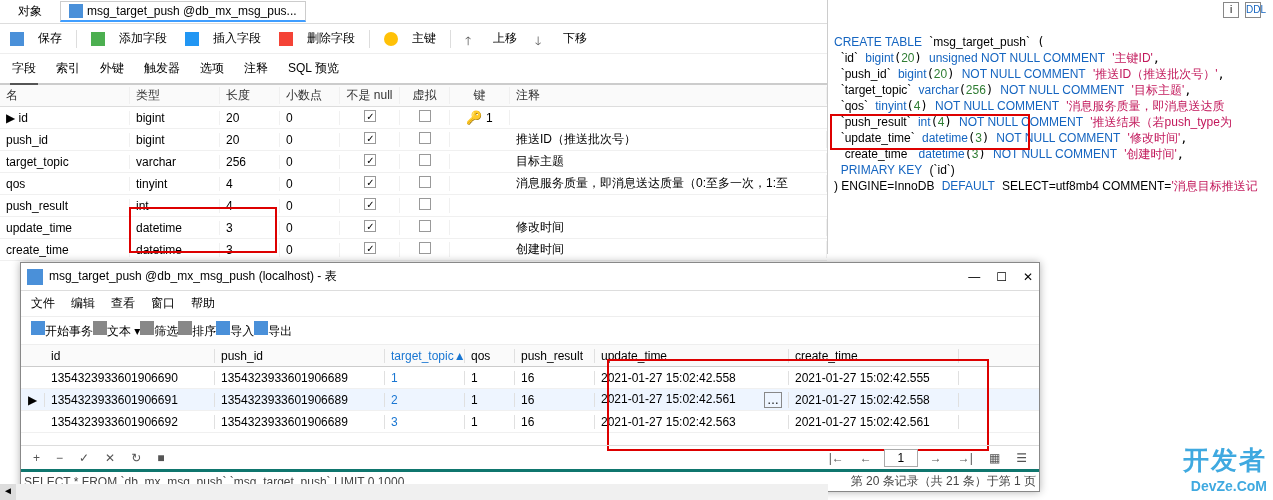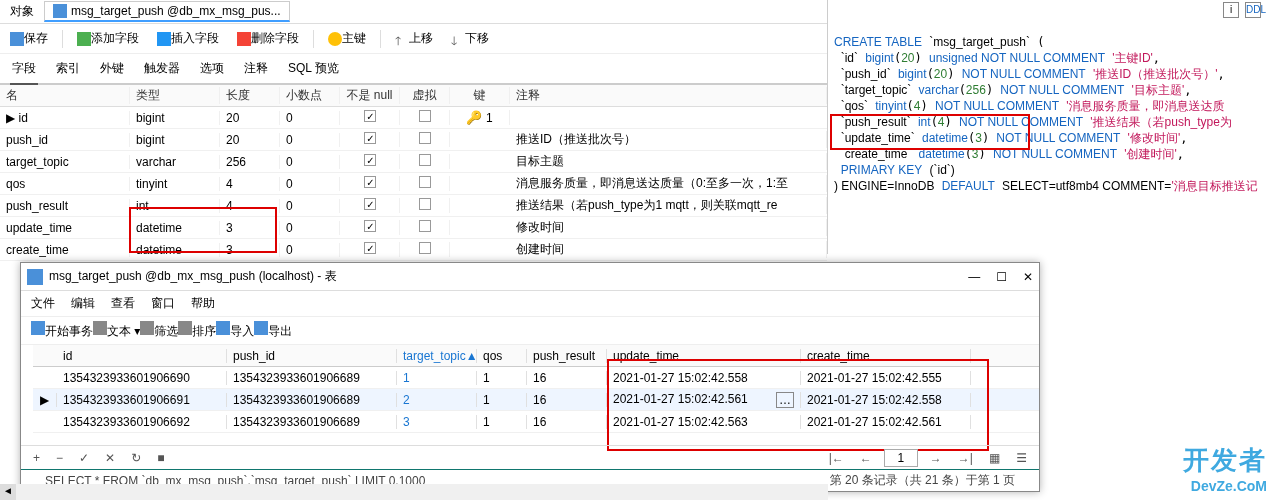--- a/index.html
+++ b/index.html
@@ -1,23 +1,23 @@
 <!DOCTYPE html>
 <html><head>
 <meta charset="utf-8">
 <style>
 * { box-sizing: border-box; margin: 0; padding: 0; font-family: "Microsoft YaHei", Arial, sans-serif; font-size: 12px; }
 body { background: #fff; width: 1273px; height: 500px; position: relative; overflow: hidden; }
 .main-panel { position: absolute; left: 0; top: 0; width: 828px; height: 254px; border-right: 1px solid #ccc; }
 .tab-bar { display: flex; align-items: center; height: 24px; background: #fff; border-bottom: 1px solid #ddd; }
-.tab-bar .obj-label { padding: 3px 10px; color: #000; }
+.tab-bar .obj-label { padding: 3px 18px; color: #000; }
 .tab { background: #fff; border: 1px solid #ccc; border-bottom: 2px solid #409eff; padding: 2px 8px; display: flex; align-items: center; gap: 4px; }
 .tab .ico { width: 14px; height: 14px; background: #4a90d9; display: inline-block; }
 .toolbar { display: flex; align-items: center; height: 30px; padding: 0 6px; gap: 10px; border-bottom: 1px solid #eee; }
-.toolbar .tbtn { display: flex; align-items: center; gap: 0; padding: 2px 4px; cursor: pointer; }
+.toolbar .tbtn { display: flex; align-items: center; gap: 14px; padding: 2px 4px; cursor: pointer; }
 .toolbar .sep { width: 1px; height: 18px; background: #ddd; }
 .ico { width: 14px; height: 14px; display: inline-block; }
 .i-save { background: #4a90d9; }
 .i-add { background: #4caf50; }
 .i-ins { background: #2196f3; }
 .i-del { background: #f44336; }
 .i-key { background: #ffc107; border-radius: 50%; }
 .i-up::before { content: "🡑"; color: #555; }
 .i-down::before { content: "🡓"; color: #555; }
 .subtab { display: flex; gap: 16px; padding: 4px 10px; border-bottom: 2px solid #ccc; }
@@ -49,37 +49,37 @@
 .num { color: #2e7d32; }
 .id { color: #000; }
 .redbox2 { position: absolute; border: 2px solid #d00; left: 830px; top: 114px; width: 200px; height: 36px; pointer-events: none; }
 
 .inner-win { position: absolute; left: 20px; top: 262px; width: 1020px; height: 230px; background: #fff; border: 1px solid #888; box-shadow: 0 0 8px rgba(0,0,0,.3); }
 .inner-title { height: 28px; background: #fff; display: flex; align-items: center; padding: 0 6px; border-bottom: 1px solid #ddd; }
 .inner-title .ticon { width: 16px; height: 16px; background: #4a90d9; margin-right: 6px; }
 .inner-title .wbtn { margin-left: auto; display: flex; gap: 16px; font-size: 14px; }
 .inner-menu { display: flex; gap: 16px; padding: 4px 10px; border-bottom: 1px solid #eee; }
 .inner-tb { display: flex; padding: 4px 10px; border-bottom: 1px solid #eee; align-items: center; }
-.inner-grid { width: 100%; overflow: auto; padding-left: 12px; }
+.inner-grid { width: 100%; overflow: auto; }
 .inner-grid .row { display: flex; height: 22px; align-items: center; border-bottom: 1px solid #f0f0f0; }
 .inner-grid .hdr { background: #fafafa; border-bottom: 1px solid #ccc; }
 .inner-grid .cell { padding: 0 6px; border-right: 1px solid #e0e0e0; overflow: hidden; white-space: nowrap; }
 .ci-sel { width: 24px; text-align: center; }
 .ci-id { width: 170px; }
 .ci-pid { width: 170px; }
 .ci-tt { width: 80px; color: #1976d2; }
 .ci-qos { width: 50px; }
 .ci-pr { width: 80px; }
 .ci-ut { width: 194px; }
 .ci-ct { width: 170px; }
 .redbox3 { position: absolute; border: 2px solid #d00; left: 586px; top: 96px; width: 382px; height: 92px; pointer-events: none; }
 .inner-foot { position: absolute; bottom: 22px; left: 0; right: 0; height: 24px; border-top: 1px solid #ddd; display: flex; align-items: center; padding: 0 8px; gap: 8px; }
 .inner-foot .navbtn { padding: 0 4px; cursor: pointer; color: #555; }
 .inner-foot input { width: 34px; height: 18px; text-align: center; border: 1px solid #aaa; }
-.inner-status { position: absolute; bottom: 0; left: 0; right: 0; height: 22px; border-top: 1px solid #0f766e; display: flex; align-items: center; padding: 0 24px; font-size: 11px; color: #444; text-align: center; }
+.inner-status { position: absolute; bottom: 0; left: 0; right: 0; height: 22px; border-top: 3px solid #0f766e; display: flex; align-items: center; padding: 0 3px; font-size: 11px; color: #444; text-align: center; }
 .inner-status .right { margin-left: auto; }
 .row.selected { background: #eef5ff; }
 
 .scroll-h { position: absolute; bottom: 0; left: 0; width: 828px; height: 16px; background: #f0f0f0; display: flex; align-items: center; }
 .scroll-h .sbtn { width: 16px; height: 16px; background: #ddd; text-align: center; font-size: 10px; line-height: 14px; }
 .watermark { position: absolute; right: 6px; bottom: 6px; text-align: right; }
 .watermark .zh { color: #3fa9e0; font-size: 26px; font-weight: bold; letter-spacing: 2px; }
 .watermark .en { color: #3fa9e0; font-size: 14px; font-weight: bold; }
 </style>
 </head>
@@ -187,21 +187,20 @@
           <div class="cell c-com">消息服务质量，即消息送达质量（0:至多一次，1:至</div>
         </div>
         <div class="row">
           <div class="cell c-name">push_result</div>
           <div class="cell c-type">int</div>
           <div class="cell c-len">4</div>
           <div class="cell c-dec">0</div>
           <div class="cell c-nn"><span class="chk on"></span></div>
           <div class="cell c-vir"><span class="chk "></span></div>
           <div class="cell c-key"></div>
-          <div class="cell c-com">推送结果（若push_type为1 mqtt，则关联mqtt_re</div>
         </div>
         <div class="row">
           <div class="cell c-name">update_time</div>
           <div class="cell c-type">datetime</div>
           <div class="cell c-len">3</div>
           <div class="cell c-dec">0</div>
           <div class="cell c-nn"><span class="chk on"></span></div>
           <div class="cell c-vir"><span class="chk "></span></div>
           <div class="cell c-key"></div>
           <div class="cell c-com">修改时间</div>

